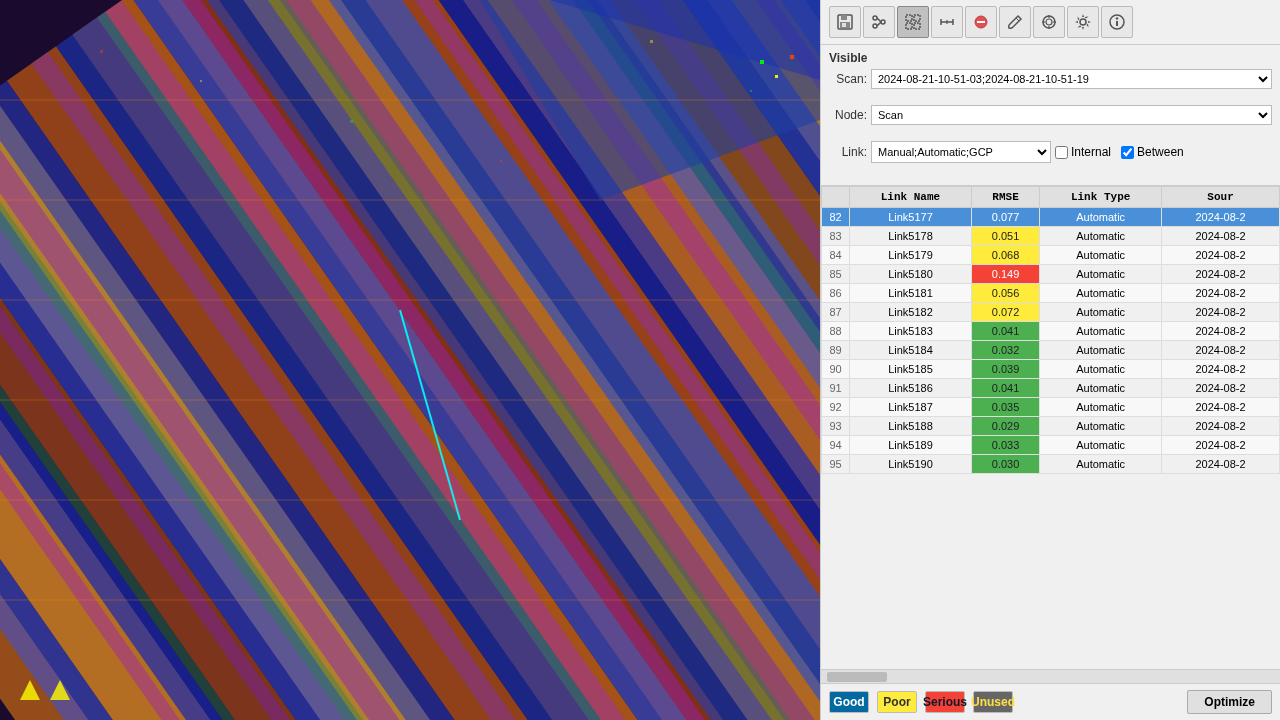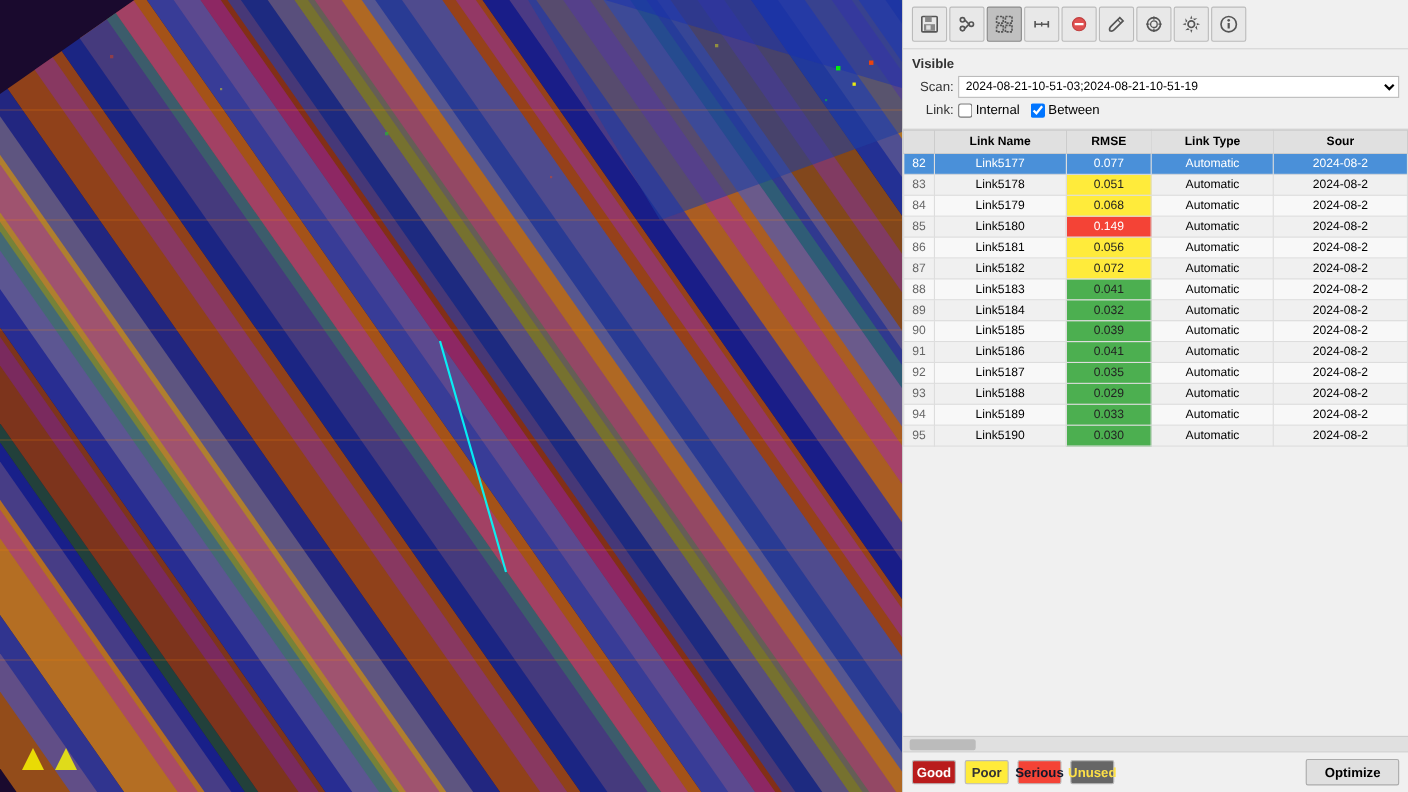--- a/index.html
+++ b/index.html
@@ -69,21 +69,21 @@
     .visible-label {
       font-weight: bold;
       font-size: 12px;
       margin-bottom: 4px;
       color: #333;
     }
 
     .form-row {
       display: flex;
       align-items: center;
-      margin-bottom: 4px;
+      margin-bottom: 16px;
       gap: 4px;
     }
 
     .form-label {
       width: 38px;
       font-size: 12px;
       color: #333;
       text-align: right;
       flex-shrink: 0;
     }
@@ -134,20 +134,21 @@
     }
 
     .data-table thead th {
       background: #e0e0e0;
       border: 1px solid #ccc;
       padding: 4px 6px;
       text-align: center;
       font-weight: bold;
       position: sticky;
       top: 0;
+      font-family: Liberation Mono, monospace;
     }
 
     .data-table tbody tr td {
       border: 1px solid #ddd;
       padding: 3px 6px;
       text-align: center;
     }
 
     .data-table tbody tr:nth-child(odd) {
       background: #f8f8f8;
@@ -219,21 +220,21 @@
       display: flex;
       align-items: center;
       justify-content: center;
       font-size: 12px;
       font-weight: bold;
       border: 1px solid #bbb;
       border-radius: 2px;
       cursor: default;
     }
 
-    .legend-good { background: #b91c1c; color: white; }
+    .legend-good { background: #0369a1; color: white; }
     .legend-poor { background: #ffeb3b; color: #333; }
     .legend-serious { background: #f44336; color: #0f172a; }
     .legend-unused { background: #666; color: #fde047; }
 
     .optimize-btn {
       margin-left: auto;
       padding: 4px 16px;
       background: #e0e0e0;
       border: 1px solid #aaa;
       border-radius: 2px;
@@ -451,23 +452,32 @@
     <div class="visible-section">
       <div class="visible-label">Visible</div>
 
       <div class="form-row">
         <span class="form-label">Scan:</span>
         <select class="form-select">
           <option>2024-08-21-10-51-03;2024-08-21-10-51-19</option>
         </select>
       </div>
 
+      <div class="form-row">
+        <span class="form-label">Node:</span>
+        <select class="form-select">
+          <option>Scan</option>
+        </select>
+      </div>
 
       <div class="form-row">
         <span class="form-label">Link:</span>
+        <select class="form-select-small">
+          <option>Manual;Automatic;GCP</option>
+        </select>
         <div class="checkbox-group">
           <label class="checkbox-item">
             <input type="checkbox" style="">
             <span>Internal</span>
           </label>
           <label class="checkbox-item">
             <input type="checkbox" checked="" style="">
             <span>Between</span>
           </label>
         </div>

